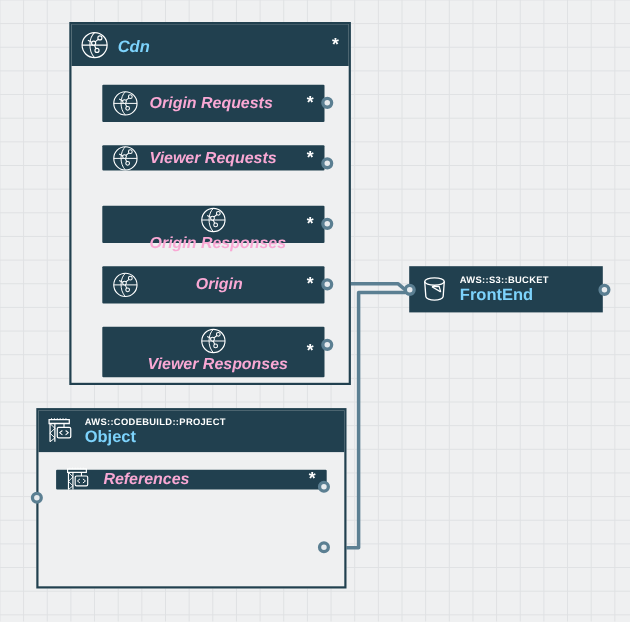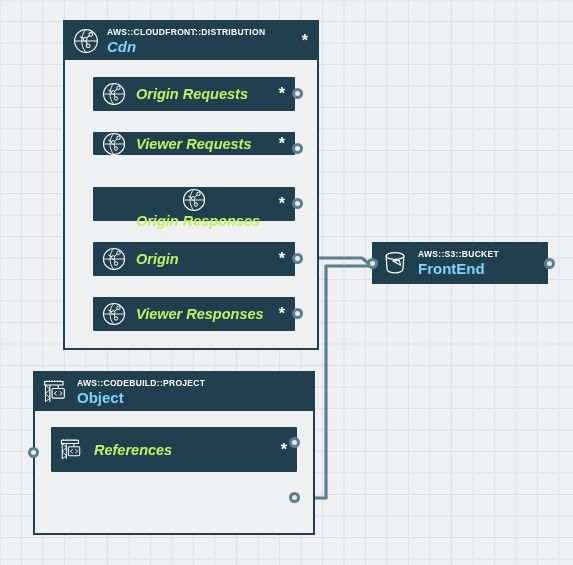--- a/index.html
+++ b/index.html
@@ -107,21 +107,21 @@
     border-radius: 1px;
   }
   .leaf .icon {
     width: 26px;
     height: 26px;
     flex: 0 0 26px;
     margin-right: 9px;
     display: block;
   }
   .leaf .leaf-label {
-    color: #bef264;
+    color: #f9a8d4;
     font-size: 14.5px;
     font-weight: bold;
     white-space: nowrap;
   }
   .leaf .leaf-label.italic { font-style: italic; }
   .leaf .leaf-asterisk {
     position: absolute;
     right: 10px;
     top: 50%;
     transform: translateY(-50%);
@@ -186,21 +186,20 @@
           <path d="M3 16 H29" fill="none" stroke="#ffffff" stroke-width="1.1"></path>
           <path d="M16 3 C10 8 9 22 16 29" fill="none" stroke="#ffffff" stroke-width="1.1"></path>
           <path d="M9 11 L15 14 L21 9" fill="none" stroke="#ffffff" stroke-width="1.2"></path>
           <path d="M15 14 L18 21" fill="none" stroke="#ffffff" stroke-width="1.2"></path>
           <circle cx="15" cy="14" r="2.1" fill="#21404f" stroke="#ffffff" stroke-width="1.2"></circle>
           <circle cx="21.5" cy="8.5" r="2.1" fill="#21404f" stroke="#ffffff" stroke-width="1.2"></circle>
           <circle cx="18.5" cy="21.5" r="2.1" fill="#21404f" stroke="#ffffff" stroke-width="1.2"></circle>
         </svg>
       </span>
       <span class="titles">
-        <span class="type-label">AWS::CLOUDFRONT::DISTRIBUTION</span>
         <span class="name-label italic">Cdn</span>
       </span>
       <span class="header-asterisk">*</span>
     </div>
     <div class="group-body">
 
       <div class="leaf" style="left:28px; top:17px; width:202px; height:34px;">
         <span class="icon">
           <svg viewBox="0 0 32 32" width="26" height="26">
             <circle cx="16" cy="16" r="13" fill="none" stroke="#ffffff" stroke-width="1.3"></circle>
@@ -244,38 +243,38 @@
             <path d="M15 14 L18 21" fill="none" stroke="#ffffff" stroke-width="1.2"></path>
             <circle cx="15" cy="14" r="2.1" fill="#21404f" stroke="#ffffff" stroke-width="1.2"></circle>
             <circle cx="21.5" cy="8.5" r="2.1" fill="#21404f" stroke="#ffffff" stroke-width="1.2"></circle>
             <circle cx="18.5" cy="21.5" r="2.1" fill="#21404f" stroke="#ffffff" stroke-width="1.2"></circle>
           </svg>
         </span>
         <span class="leaf-label italic">Origin Responses</span>
         <span class="leaf-asterisk">*</span>
       </div>
 
-      <div class="leaf" style="left:28px; top:182px; width:202px; height:34px;">
+      <div class="leaf" style="left:28px; top:182px; width:202px; height:34px;gap:42px;">
         <span class="icon">
           <svg viewBox="0 0 32 32" width="26" height="26">
             <circle cx="16" cy="16" r="13" fill="none" stroke="#ffffff" stroke-width="1.3"></circle>
             <path d="M3 16 H29" fill="none" stroke="#ffffff" stroke-width="1.1"></path>
             <path d="M16 3 C10 8 9 22 16 29" fill="none" stroke="#ffffff" stroke-width="1.1"></path>
             <path d="M9 11 L15 14 L21 9" fill="none" stroke="#ffffff" stroke-width="1.2"></path>
             <path d="M15 14 L18 21" fill="none" stroke="#ffffff" stroke-width="1.2"></path>
             <circle cx="15" cy="14" r="2.1" fill="#21404f" stroke="#ffffff" stroke-width="1.2"></circle>
             <circle cx="21.5" cy="8.5" r="2.1" fill="#21404f" stroke="#ffffff" stroke-width="1.2"></circle>
             <circle cx="18.5" cy="21.5" r="2.1" fill="#21404f" stroke="#ffffff" stroke-width="1.2"></circle>
           </svg>
         </span>
         <span class="leaf-label italic">Origin</span>
         <span class="leaf-asterisk">*</span>
       </div>
 
-      <div class="leaf" style="left:28px; top:237px; width:202px; height:34px;">
+      <div class="leaf" style="left:28px; top:237px; width:202px; height:46px;flex-direction:column;">
         <span class="icon">
           <svg viewBox="0 0 32 32" width="26" height="26">
             <circle cx="16" cy="16" r="13" fill="none" stroke="#ffffff" stroke-width="1.3"></circle>
             <path d="M3 16 H29" fill="none" stroke="#ffffff" stroke-width="1.1"></path>
             <path d="M16 3 C10 8 9 22 16 29" fill="none" stroke="#ffffff" stroke-width="1.1"></path>
             <path d="M9 11 L15 14 L21 9" fill="none" stroke="#ffffff" stroke-width="1.2"></path>
             <path d="M15 14 L18 21" fill="none" stroke="#ffffff" stroke-width="1.2"></path>
             <circle cx="15" cy="14" r="2.1" fill="#21404f" stroke="#ffffff" stroke-width="1.2"></circle>
             <circle cx="21.5" cy="8.5" r="2.1" fill="#21404f" stroke="#ffffff" stroke-width="1.2"></circle>
             <circle cx="18.5" cy="21.5" r="2.1" fill="#21404f" stroke="#ffffff" stroke-width="1.2"></circle>
@@ -325,21 +324,21 @@
           <path d="M20.5 15.5 L23 17.5 L20.5 19.5" fill="none" stroke="#ffffff" stroke-width="1.1" stroke-linejoin="round" stroke-linecap="round"></path>
         </svg>
       </span>
       <span class="titles">
         <span class="type-label">AWS::CODEBUILD::PROJECT</span>
         <span class="name-label">Object</span>
       </span>
     </div>
     <div class="group-body">
 
-      <div class="leaf" style="left:16px; top:16px; width:246px; height:45px;">
+      <div class="leaf" style="left:16px; top:16px; width:246px; height:18px;">
         <span class="icon">
           <svg viewBox="0 0 32 32" width="26" height="26">
             <path d="M3 4 H24 L24 8 H3 Z" fill="none" stroke="#ffffff" stroke-width="1.3"></path>
             <path d="M5.5 4 V2.5 M8.5 4 V2.5 M11.5 4 V2.5 M14.5 4 V2.5 M17.5 4 V2.5 M20.5 4 V2.5" stroke="#ffffff" stroke-width="1"></path>
             <path d="M4 8 V27 M9 8 V27" fill="none" stroke="#ffffff" stroke-width="1.3"></path>
             <path d="M4 8 L9 13 L4 18 L9 23 L4 27" fill="none" stroke="#ffffff" stroke-width="1"></path>
             <path d="M18.5 8 V12" fill="none" stroke="#ffffff" stroke-width="1.2"></path>
             <rect x="11.5" y="12" width="14" height="11" rx="1.5" fill="none" stroke="#ffffff" stroke-width="1.3"></rect>
             <path d="M16.5 15.5 L14 17.5 L16.5 19.5" fill="none" stroke="#ffffff" stroke-width="1.1" stroke-linejoin="round" stroke-linecap="round"></path>
             <path d="M20.5 15.5 L23 17.5 L20.5 19.5" fill="none" stroke="#ffffff" stroke-width="1.1" stroke-linejoin="round" stroke-linecap="round"></path>

